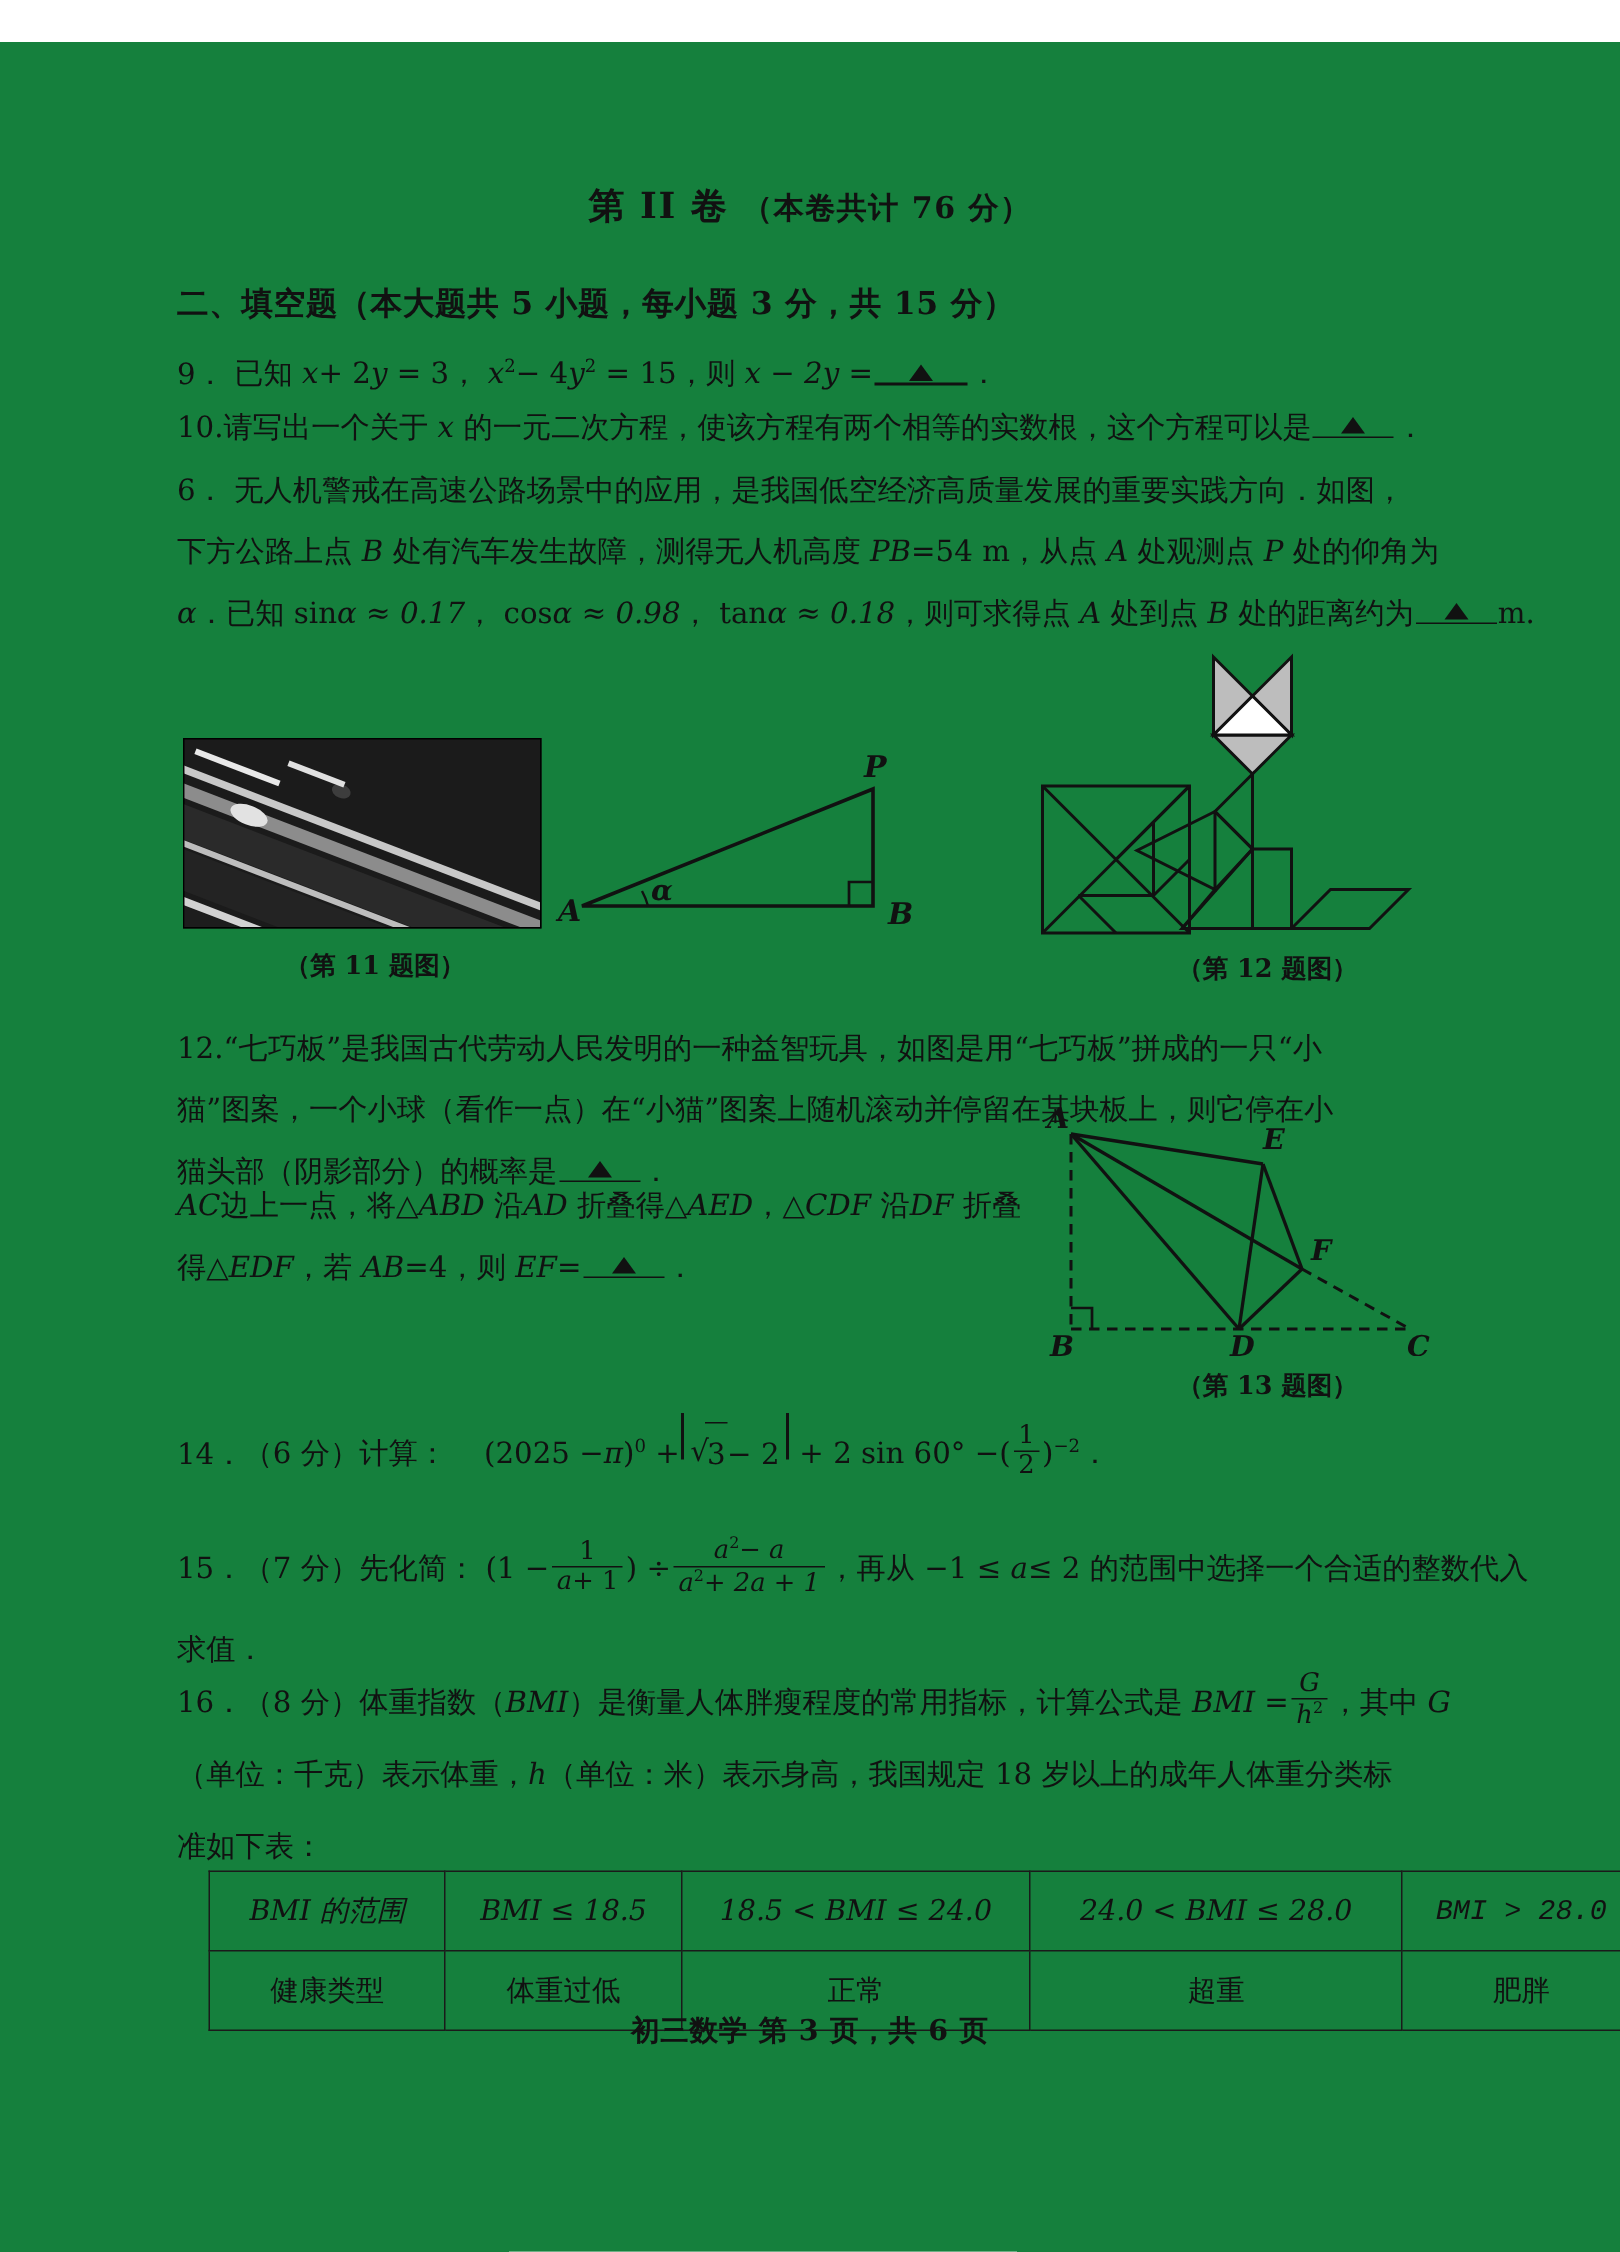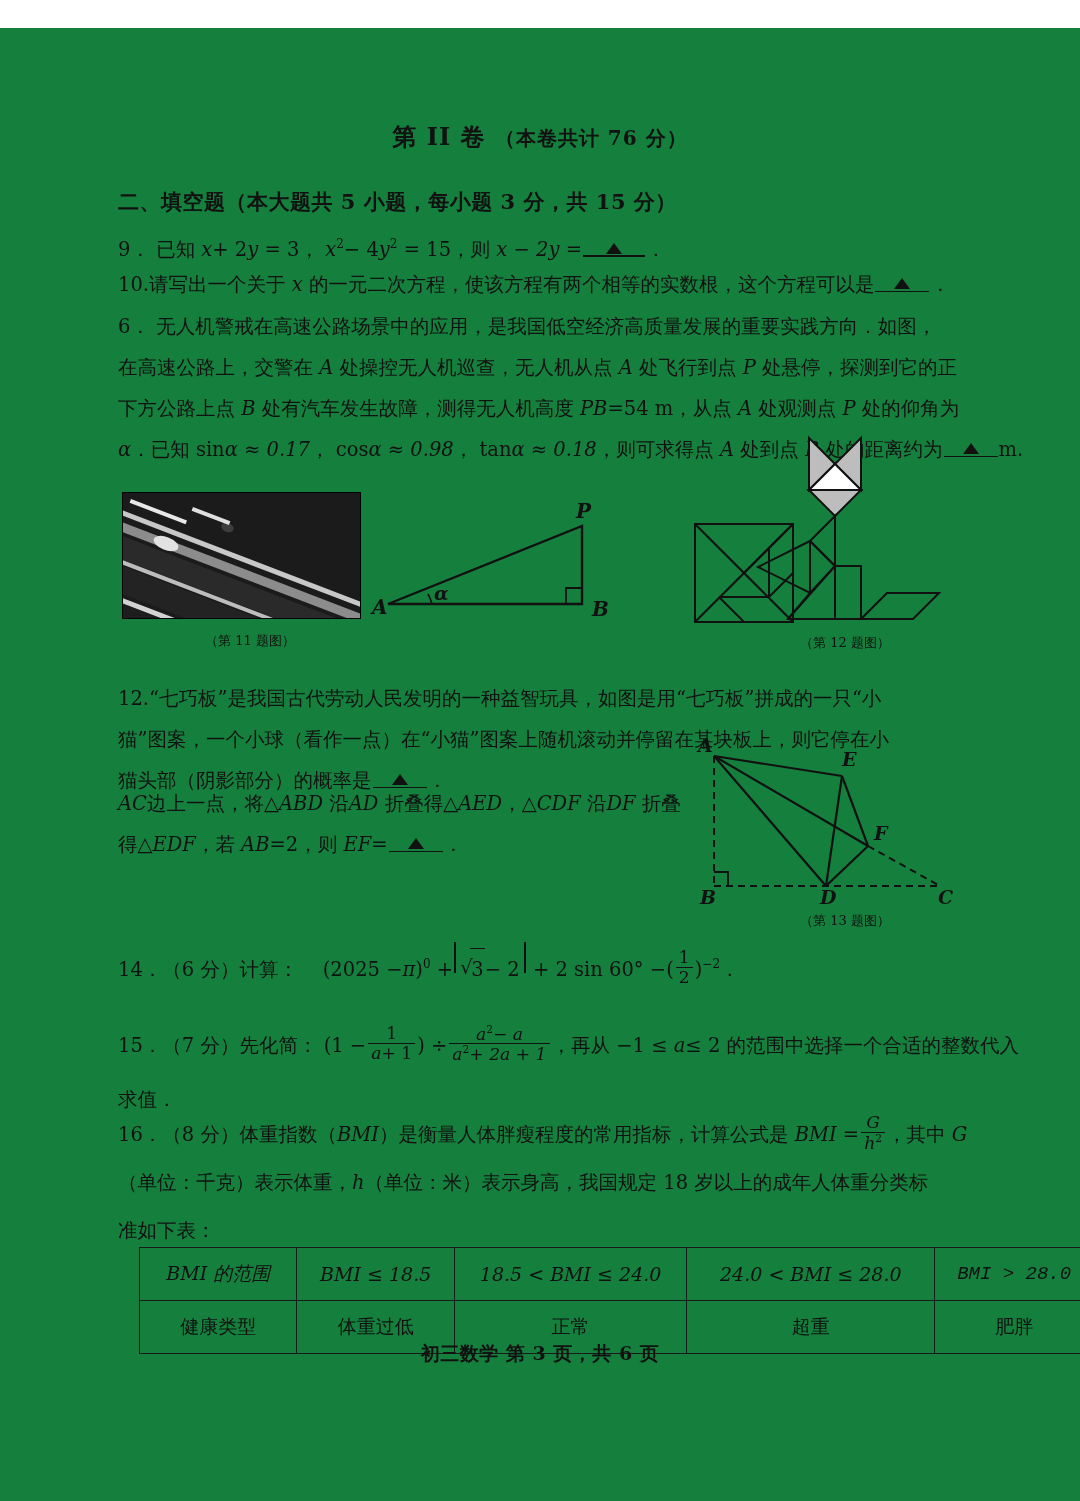--- a/index.html
+++ b/index.html
@@ -67,21 +67,21 @@
   .absbar{display:inline-block;position:relative;padding:0 7px;}
   .absbar::before,.absbar::after{
     content:"";position:absolute;top:-0.30em;height:1.62em;width:1.4px;background:#111;
   }
   .absbar::before{left:1px;}
   .absbar::after{right:1px;}
 
   
   .fig{position:absolute;}
   .cap{
-    position:absolute;text-align:center;font-size:13px;font-weight:normal;
+    position:absolute;text-align:center;font-size:17px;font-weight:bold;
     font-family:"DejaVu Serif","Liberation Serif",serif;white-space:nowrap;
   }
 
   
   .photo{
     position:absolute;left:122px;top:464px;width:237px;height:125px;
     background:#1b1b1b;overflow:hidden;border:1px solid #000;
   }
   .photo .band{position:absolute;background:#6d6d6d;transform-origin:0 0;}
   .photo .dark{position:absolute;background:#121212;transform-origin:0 0;}
@@ -140,29 +140,20 @@
       <span class="num">10.</span><span class="cn">请写出一个关于</span>
       <span class="mi">x</span>
       <span class="cn">的一元二次方程，使该方程有两个相等的实数根，这个方程可以是</span><span class="blank sm"><span class="tri"></span></span><span class="cn">．</span>
     </div>
   </div>
 
   <div class="q" style="left:118px;top:278px;">
     <div class="line">
       <span class="num">6．</span>
       <span class="cn">无人机警戒在高速公路场景中的应用，是我国低空经济高质量发展的重要实践方向．如图，</span>
-    </div>
-    <div class="line">
-      <span class="cn">在高速公路上，交警在</span>
-      <span class="mi">A</span>
-      <span class="cn">处操控无人机巡查，无人机从点</span>
-      <span class="mi">A</span>
-      <span class="cn">处飞行到点</span>
-      <span class="mi">P</span>
-      <span class="cn">处悬停，探测到它的正</span>
     </div>
     <div class="line">
       <span class="cn">下方公路上点</span>
       <span class="mi">B</span>
       <span class="cn">处有汽车发生故障，测得无人机高度</span>
       <span class="mi">PB</span><span class="mn">=54 m，从点</span>
       <span class="mi">A</span>
       <span class="cn">处观测点</span>
       <span class="mi">P</span>
       <span class="cn">处的仰角为</span>
@@ -256,21 +247,21 @@
   <div class="q" style="left:118px;top:755px;">
     <div class="line">
       <span class="mi">AC</span><span class="cn">边上一点，将△</span><span class="mi">ABD</span>
       <span class="cn">沿</span><span class="mi">AD</span>
       <span class="cn">折叠得△</span><span class="mi">AED</span><span class="cn">，△</span><span class="mi">CDF</span>
       <span class="cn">沿</span><span class="mi">DF</span>
       <span class="cn">折叠</span>
     </div>
     <div class="line">
       <span class="cn">得△</span><span class="mi">EDF</span><span class="cn">，若</span>
-      <span class="mi">AB</span><span class="mn">=2，则</span>
+      <span class="mi">AB</span><span class="mn">=4，则</span>
       <span class="mi">EF</span><span class="mn">=</span><span class="blank sm"><span class="tri"></span></span><span class="cn">．</span>
     </div>
   </div>
 
   <svg class="fig" style="left:690px;top:706px;" width="270" height="170" viewBox="0 0 270 170">
 
     <g stroke="#111" stroke-width="2" fill="none" stroke-dasharray="7,5">
       <line x1="24" y1="22" x2="24" y2="152"></line>
       <line x1="24" y1="152" x2="250" y2="152"></line>
       <line x1="178" y1="112" x2="250" y2="152"></line>

